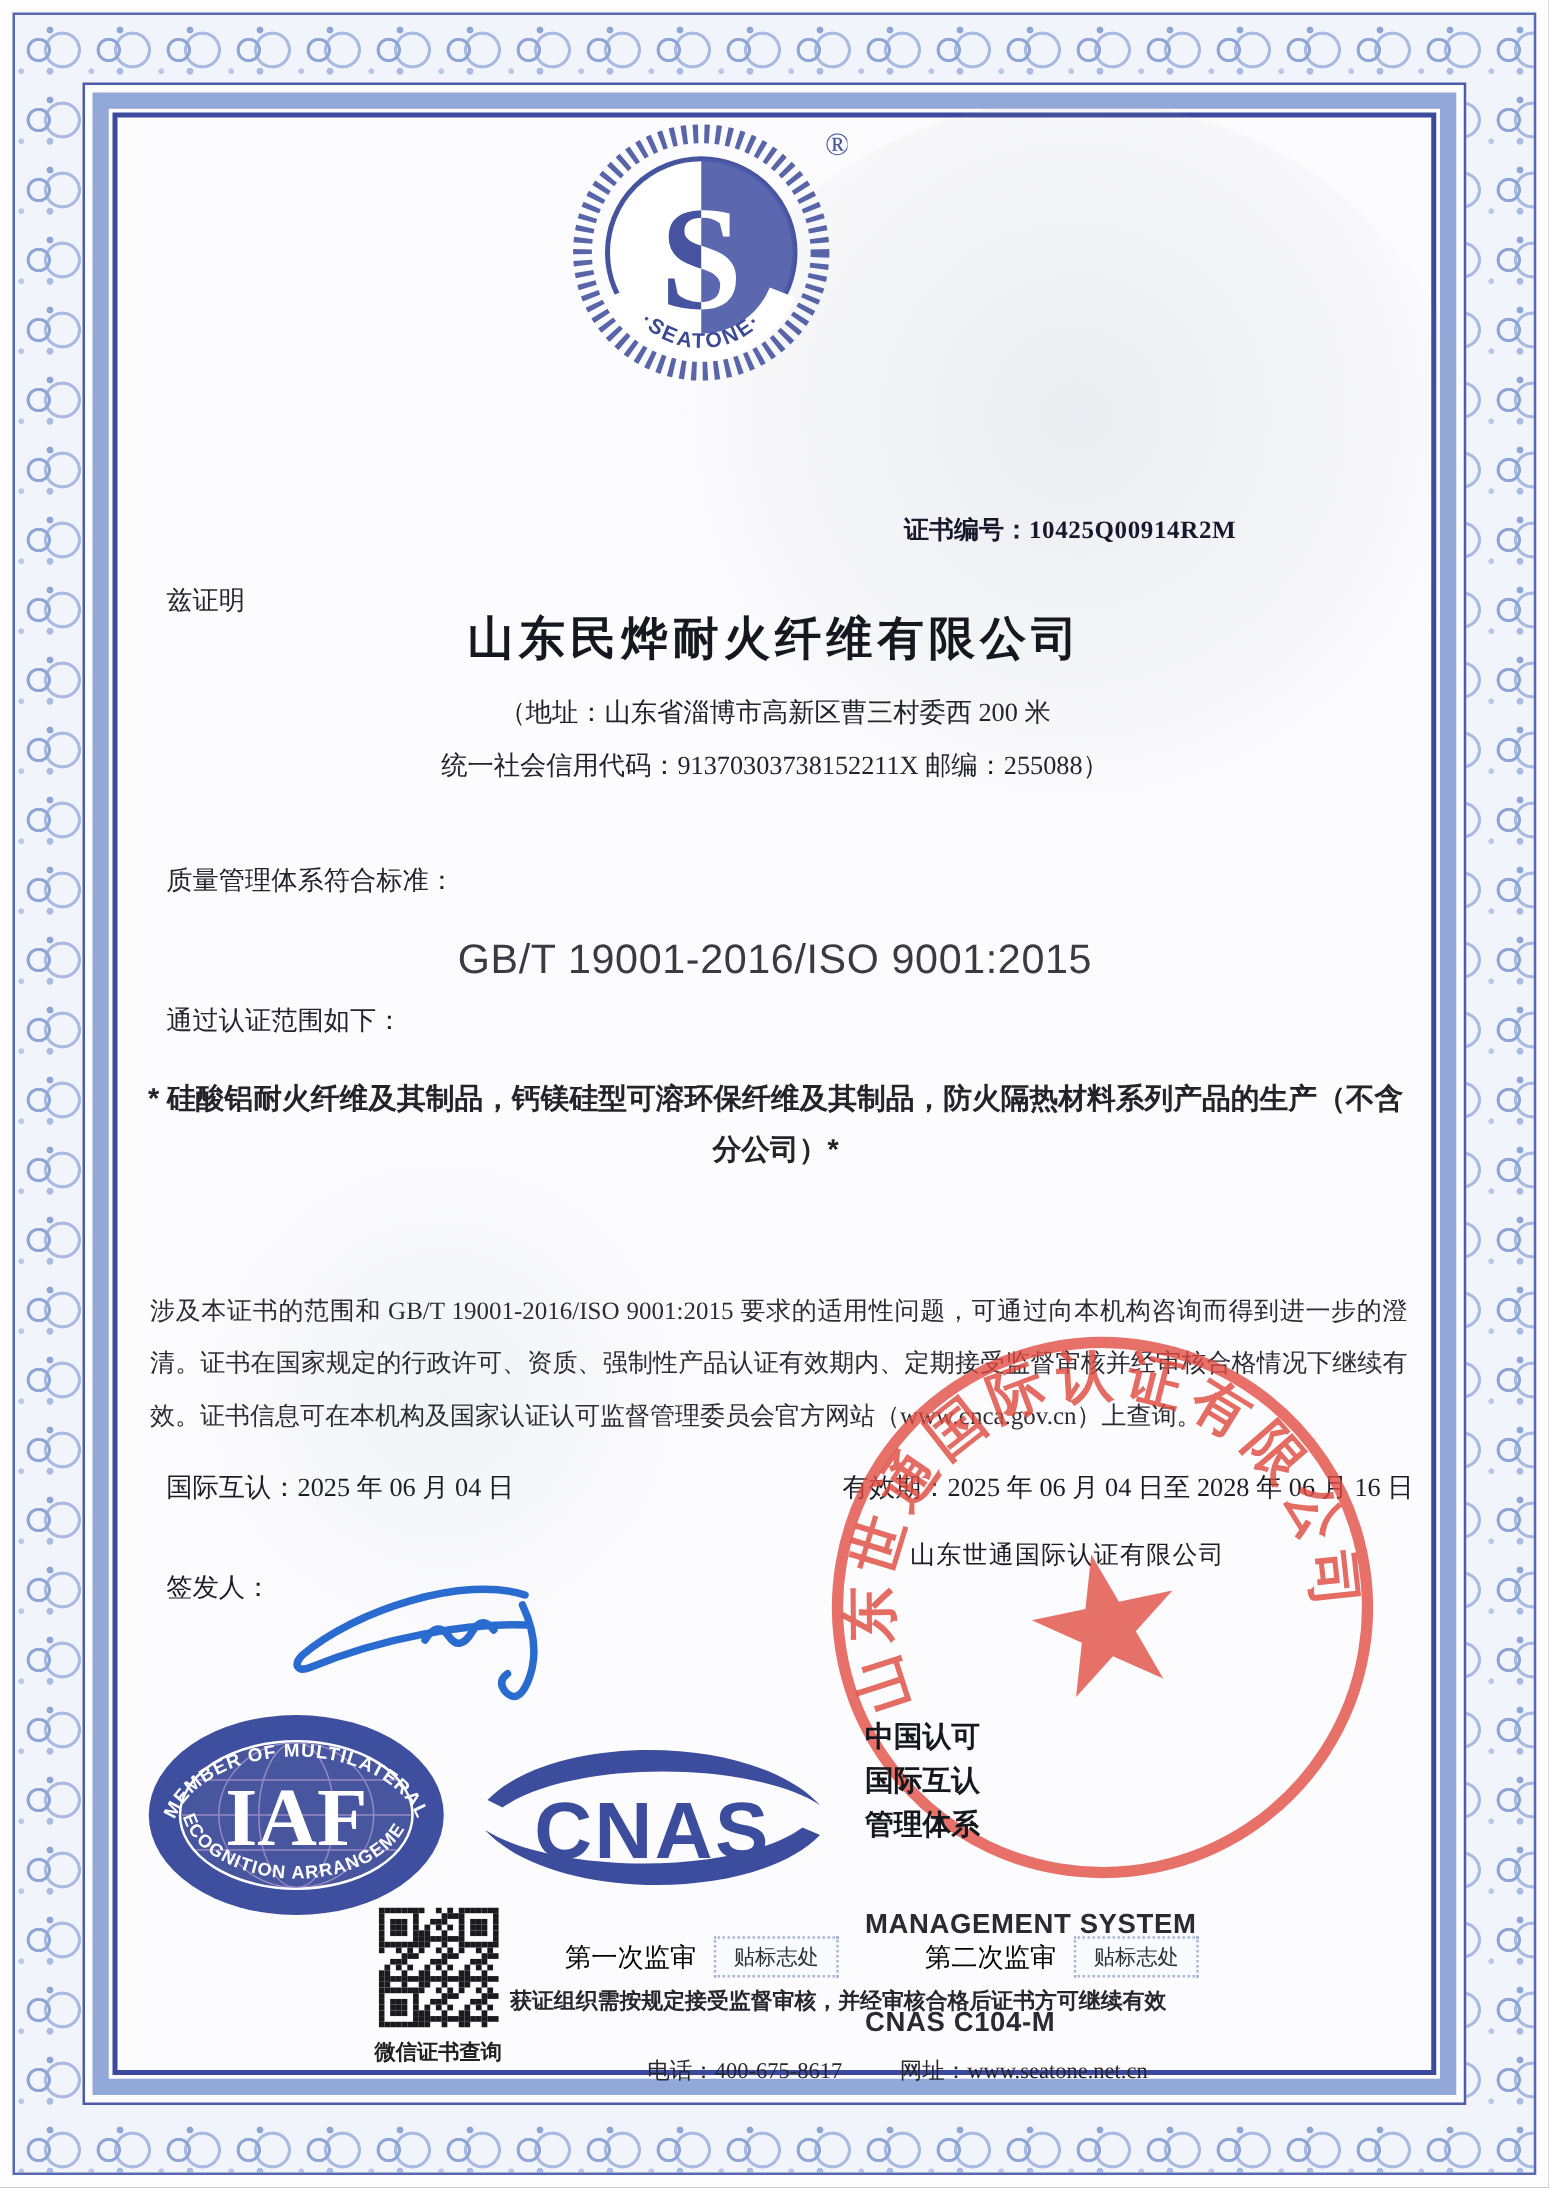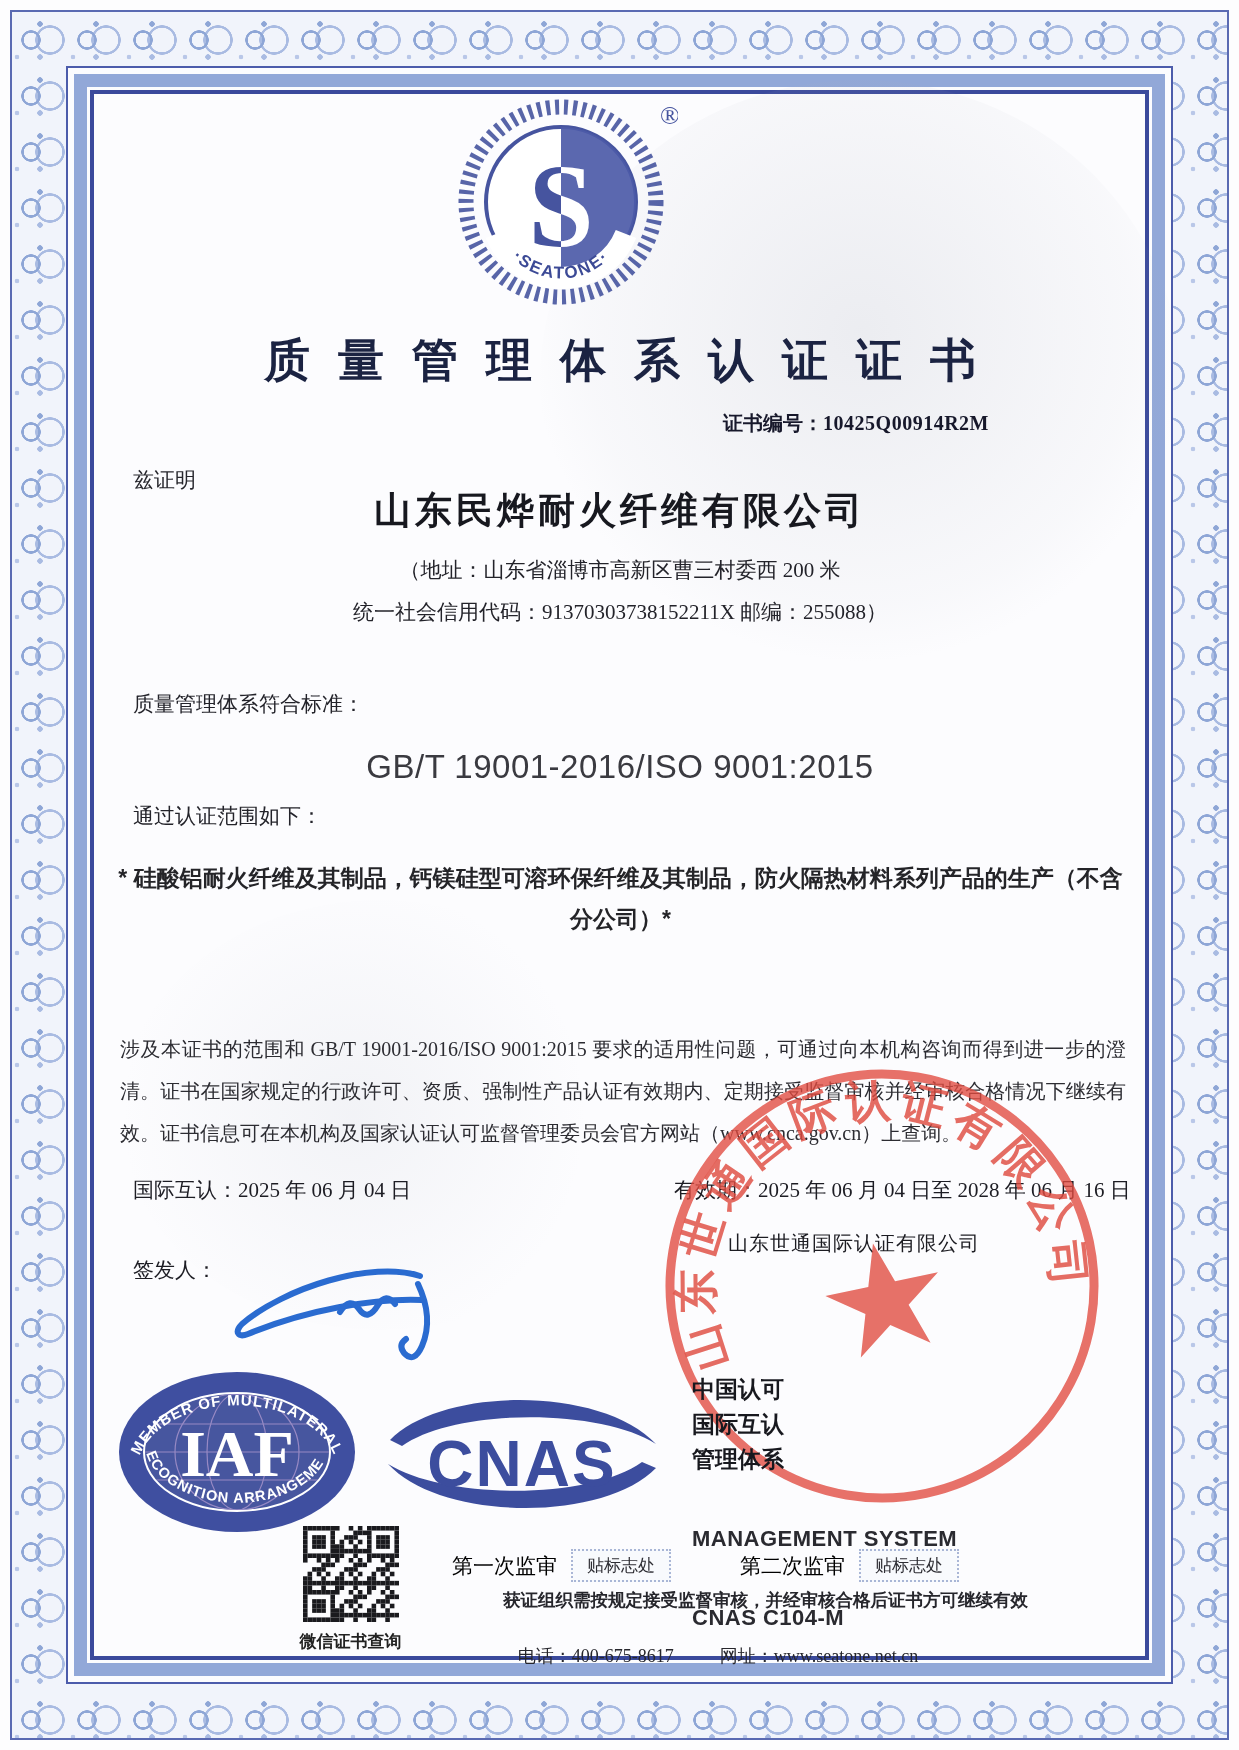--- a/index.html
+++ b/index.html
@@ -60,21 +60,21 @@
   .accred .en{ font-family:"Liberation Sans","DejaVu Sans",sans-serif; font-size:22px; font-weight:700; color:#2a2a30; letter-spacing:0.5px;margin-top:44px; }
   
   .qrwrap{ left:303px; top:1526px; }
   .qrcaption{ left:283px; top:1630px; width:135px; text-align:center; font-size:17px; font-weight:600; color:#222; }
   
   .surv{ display:flex; align-items:center; gap:14px; font-family:"Liberation Sans","DejaVu Sans",sans-serif; }
   .surv .lbl{ font-size:21px; color:#000000; }
   .sticker-box{ border:2px dotted #a9b6d6; padding:3px 14px; font-size:17px; color:#2d2d33; background:rgba(244,247,252,0.5); }
   .surv1{ left:452px; top:1549px; }
   .surv2{ left:740px; top:1549px; }
-  .footnote{ left:408px; top:1588px; width:620px; text-align:right; font-size:17.5px; font-weight:600;
+  .footnote{ left:408px; top:1588px; width:620px; text-align:left; font-size:17.5px; font-weight:600;
      font-family:"Liberation Sans","DejaVu Sans",sans-serif; color:#26262c; }
   .footaddr{ left:408px; top:1617px; width:620px; text-align:center; font-size:18px; color:#26262c; }
   .foottel{ left:408px; top:1644px; width:620px; text-align:center; font-size:18px; color:#26262c; }
   .foottel .gap{ display:inline-block; width:46px; }
   
   .stamp{ left:652px; top:1056px; transform:rotate(-12deg); opacity:0.92; pointer-events:none; }
   .signature{ left:222px; top:1252px; }
 </style>
 </head>
 <body>
@@ -105,21 +105,20 @@
     <text x="113" y="150" text-anchor="middle" font-family="Liberation Serif,serif" font-weight="700" font-size="118" fill="#46549f" clip-path="url(#clipL)">S</text>
     <text x="113" y="150" text-anchor="middle" font-family="Liberation Serif,serif" font-weight="700" font-size="118" fill="#ffffff" clip-path="url(#clipR)">S</text>
     <use href="#seatoneArc"></use>
     <path d="M 48,138 A 70,70 0 0 0 178,138" fill="none" stroke="#ffffff" stroke-width="22"></path>
     <text font-family="Liberation Sans,sans-serif" font-size="17" font-weight="700" fill="#3c4a96" letter-spacing="2">
       <textPath href="#seatoneArc" startOffset="50%" text-anchor="middle">·SEATONE·</textPath>
     </text>
     <text x="212" y="28" font-size="26" fill="#46549f">®</text>
   </svg>
 
-  <div class="abs title">质量管理体系认证证书</div>
   <div class="abs certno"><span>证书编号：</span><span class="num">10425Q00914R2M</span></div>
 
   <div class="abs certify">兹证明</div>
   <div class="abs company">山东民烨耐火纤维有限公司</div>
   <div class="abs addr1">（地址：山东省淄博市高新区曹三村委西 200 米</div>
   <div class="abs addr2">统一社会信用代码：91370303738152211X 邮编：255088）</div>
 
   <div class="abs stdlabel">质量管理体系符合标准：</div>
   <div class="abs stdvalue">GB/T 19001-2016/ISO 9001:2015</div>
 

